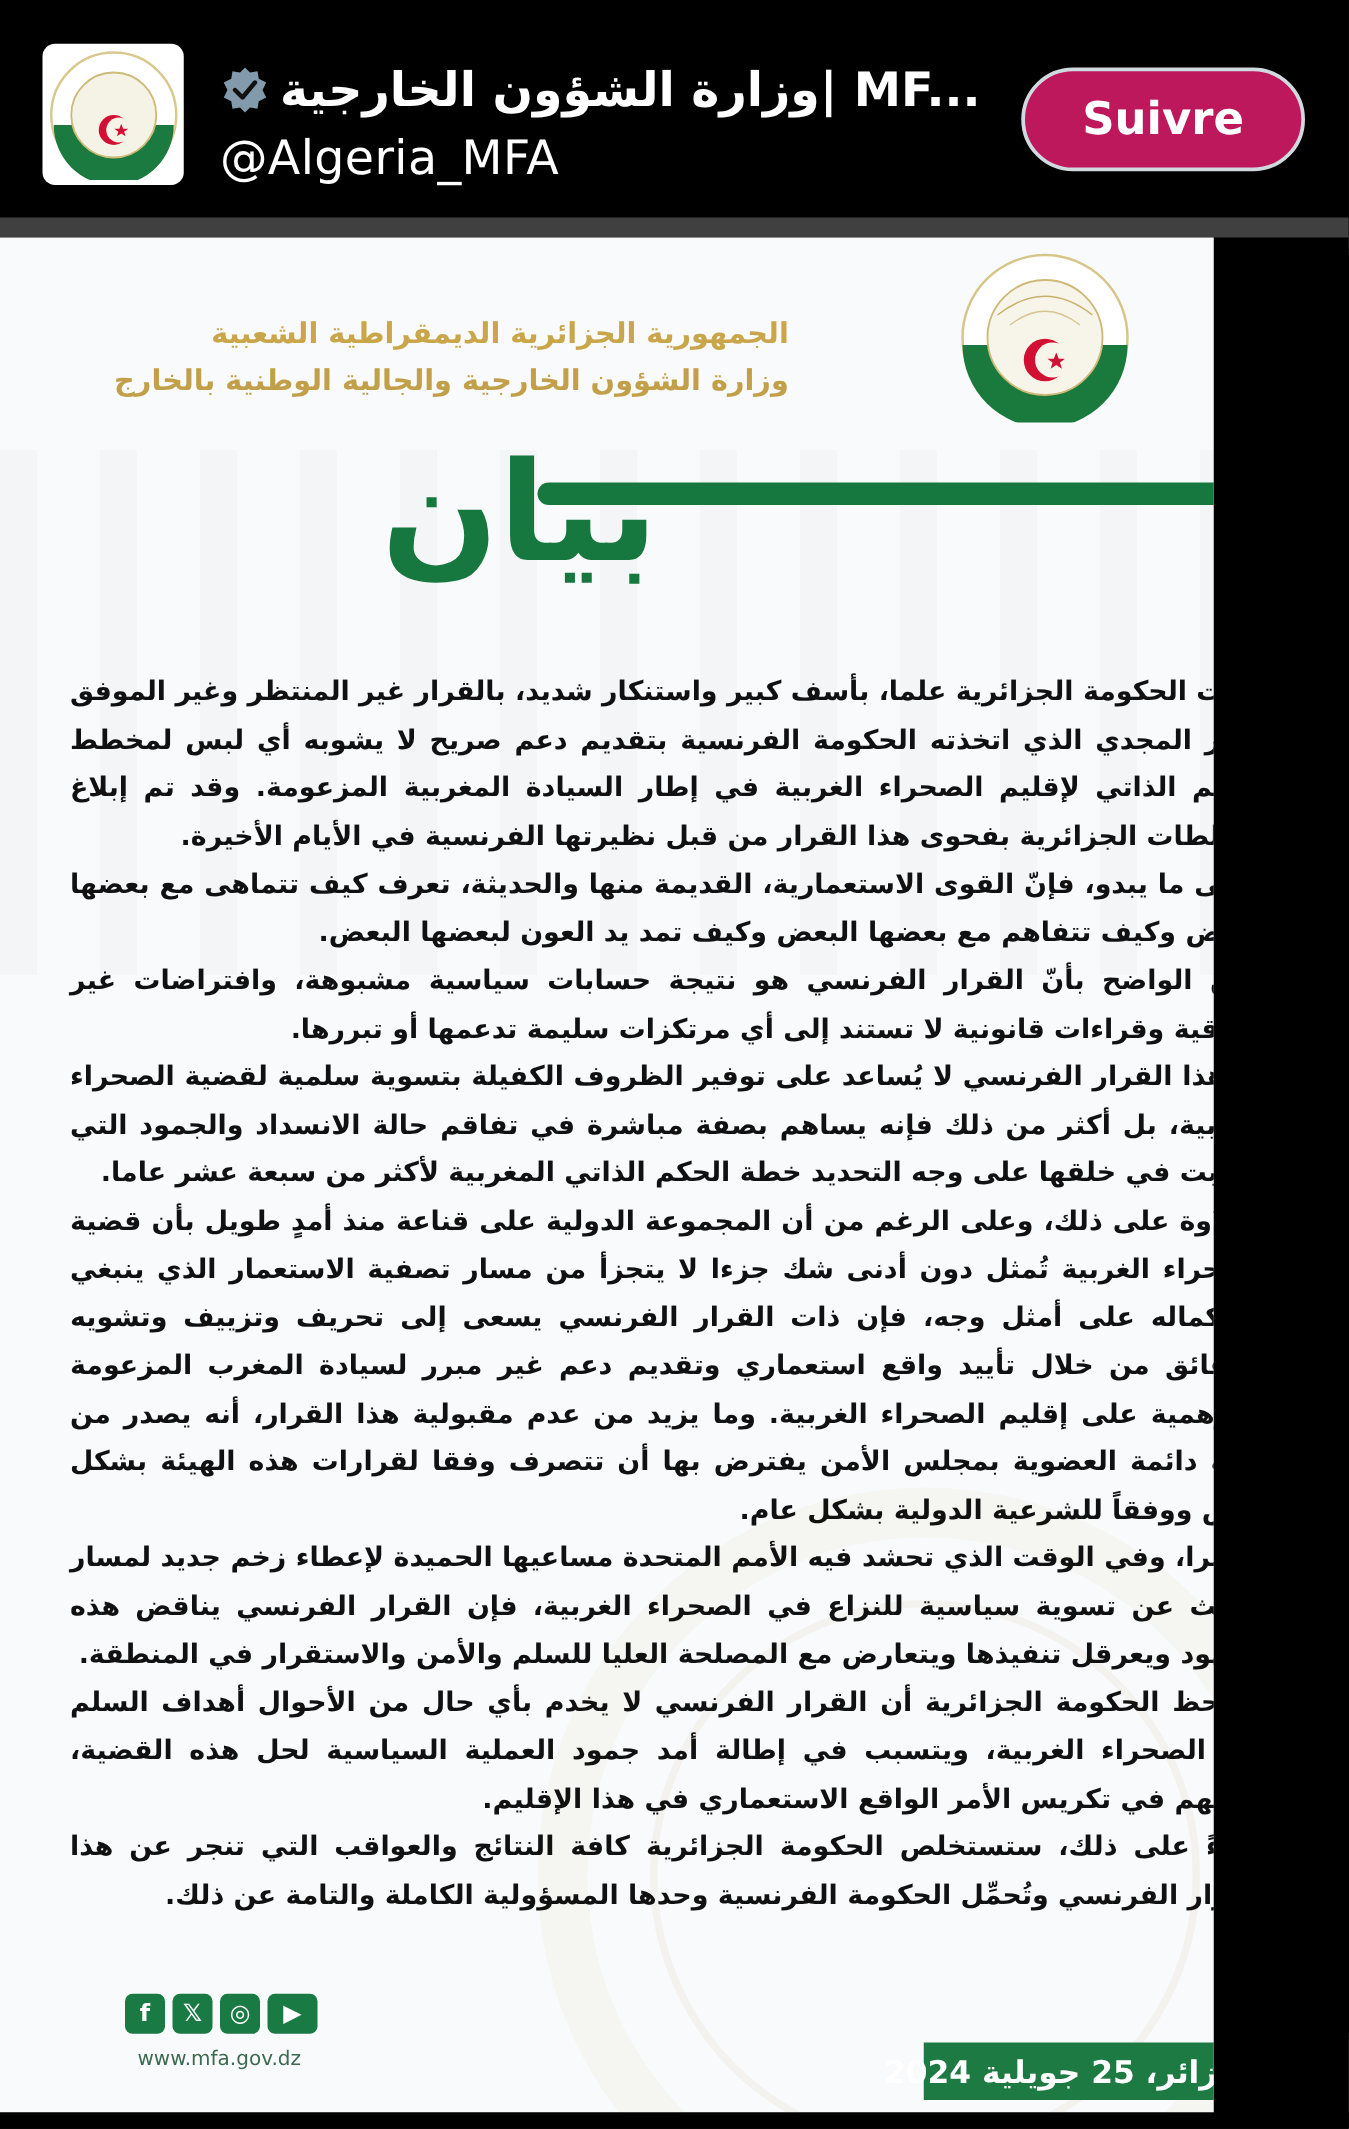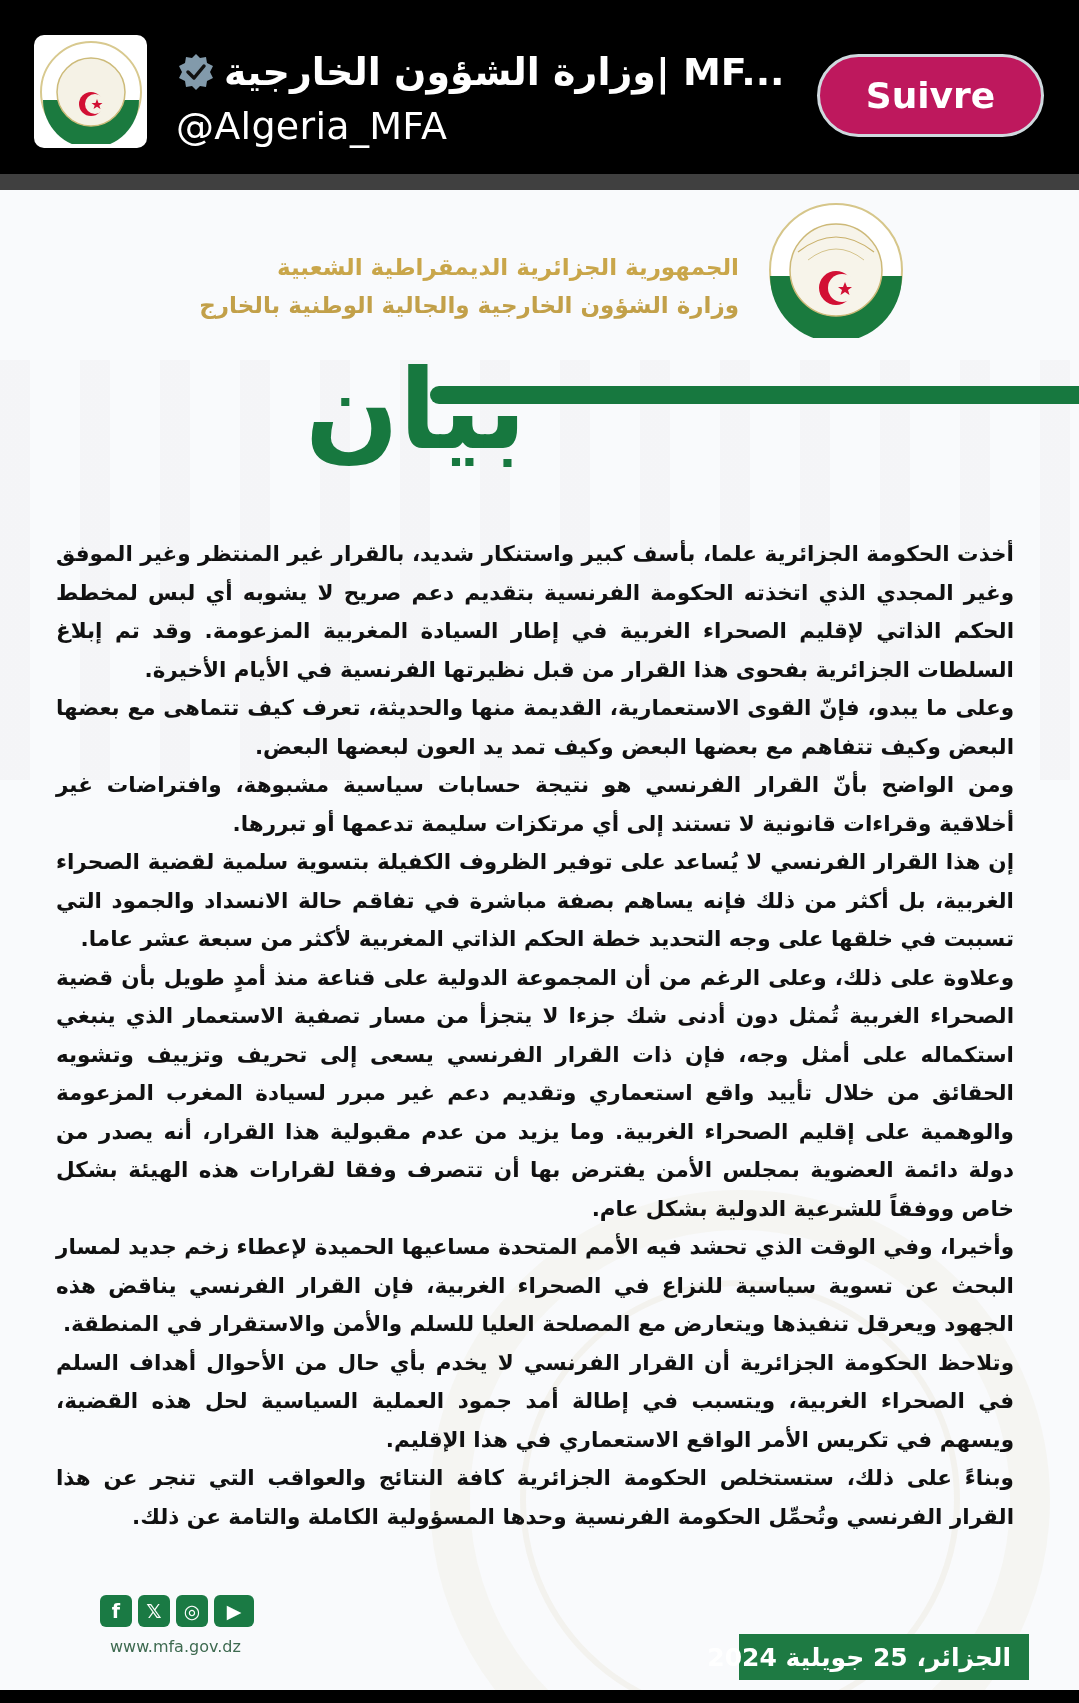--- a/index.html
+++ b/index.html
@@ -39,21 +39,21 @@
     font-size: 36px; display: flex; align-items: center; justify-content: center;
     cursor: pointer;
   }
   .divider-band {
     position: absolute; left: 0; top: 174px; width: 1079px; height: 16px;
     background: #404040;
   }
 
   
   .doc {
-    position: absolute; left: 0; top: 190px; width: 1079px; height: 1500px;
+    position: absolute; left: 0; top: 190px; width: 971px; height: 1500px;
     background: #f9fafc; overflow: hidden;
   }
   .watermark {
     position: absolute; left: 430px; top: 1000px; width: 620px; height: 620px;
     border-radius: 50%; border: 40px solid rgba(200,180,120,0.07);
   }
   .watermark2 {
     position: absolute; left: 520px; top: 1090px; width: 440px; height: 440px;
     border-radius: 50%; border: 6px solid rgba(200,180,120,0.10);
   }

